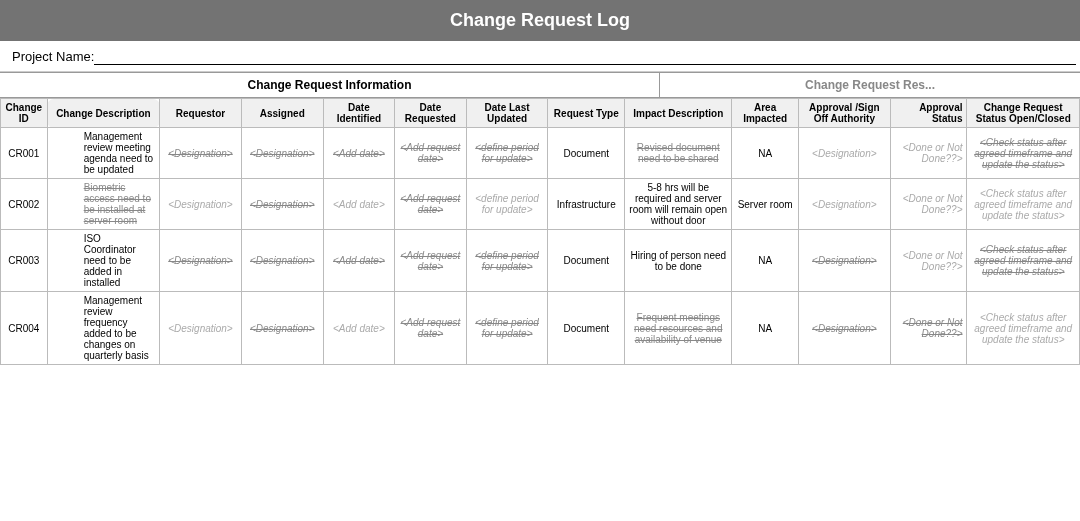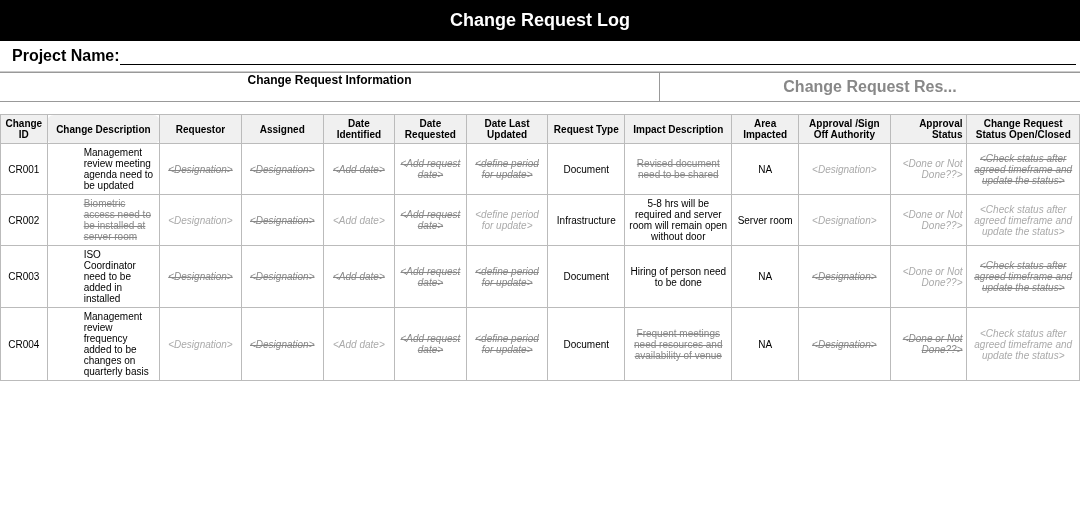--- a/index.html
+++ b/index.html
@@ -1,71 +1,71 @@
 <!DOCTYPE html>
 <html><head>
   <meta charset="utf-8">
   <style>
     * { box-sizing: border-box; margin: 0; padding: 0; }
     body { font-family: Arial, sans-serif; font-size: 11px; background: #fff; }
 
     .page { width: 1080px; min-height: 521px; overflow: hidden; }
 
     .header {
-      background: #000000;
+      background: #737373;
       color: #fff;
       text-align: center;
       padding: 10px;
       font-size: 18px;
       font-weight: bold;
     }
 
     .project-name-row {
       display: flex;
       align-items: center;
       border-bottom: 1px solid #ccc;
       padding: 6px 4px;
     }
     .project-name-label {
-      font-weight: bold;
-      font-size: 16px;
+      font-weight: normal;
+      font-size: 13px;
       min-width: 90px;
       padding-left: 8px;
     }
     .project-name-value {
       flex: 1;
       border-bottom: 1px solid #000;
       min-height: 18px;
     }
 
     .section-headers {
       display: flex;
       border-top: 1px solid #999;
       border-bottom: 1px solid #999;
     }
     .section-header-main {
       flex: 0 0 660px;
       text-align: center;
       font-weight: bold;
+      padding: 5px;
       border-right: 1px solid #999;
       font-size: 12px;
     }
     .section-header-right {
       flex: 1;
       text-align: center;
       font-weight: bold;
       padding: 5px;
-      font-size: 16px;
+      font-size: 12px;
       color: #888;
     }
 
     table {
       width: 100%;
       border-collapse: collapse;
-      margin-top: 12px;
     }
     th, td {
       border: 1px solid #bbb;
       padding: 3px 4px;
       vertical-align: middle;
       text-align: center;
       font-size: 10px;
     }
     th {
       background: #f0f0f0;

